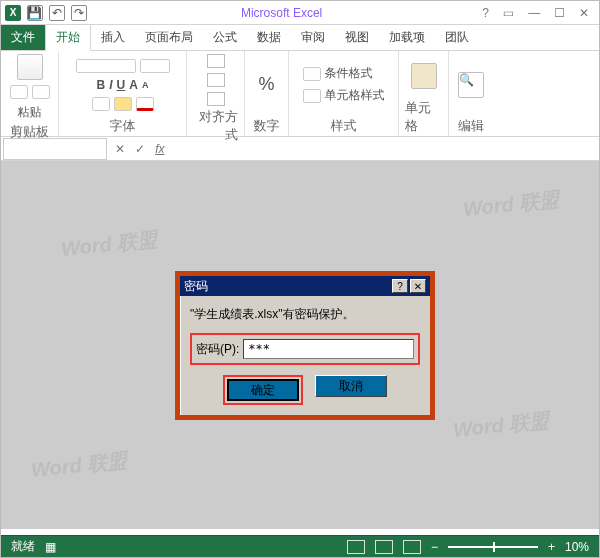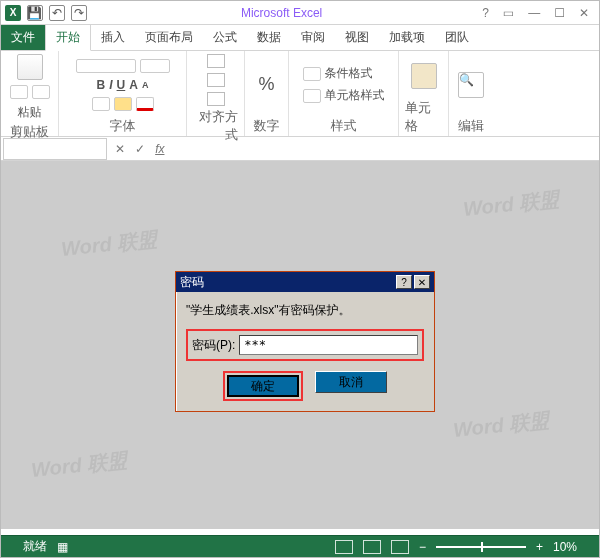--- a/index.html
+++ b/index.html
@@ -21,34 +21,34 @@
 .rgroup .row{display:flex;gap:4px;align-items:center;flex-wrap:wrap;max-width:120px;justify-content:center;}
 .rgroup .label{color:#666;font-size:13px;padding-top:2px;}
 .small{width:18px;height:14px;border:1px solid #ccc;border-radius:2px;}
 .line{display:flex;align-items:center;gap:4px;color:#777;font-size:11px;}
 .rtxt{color:#555;}
 .seg{width:18px;height:14px;border:1px solid #bbb;}
 .formula{height:24px;display:flex;align-items:center;border-bottom:1px solid #d4d4d4;background:#fff;}
 .namebox{width:104px;height:22px;border:1px solid #ccc;margin-left:2px;}
 .fxrow{display:flex;align-items:center;gap:10px;padding:0 8px;color:#777;}
 .workspace{background:#ccc;height:368px;position:relative;}
-.dlg{position:absolute;left:174px;top:110px;width:260px;background:#d4d0c8;border:1px solid #c2410c;box-shadow:1px 1px 0 #fff inset;}
+.dlg{position:absolute;left:174px;top:110px;width:260px;background:#d4d0c8;border:5px solid #c2410c;box-shadow:1px 1px 0 #fff inset;}
 .dlgTitle{background:#0a246a;color:#fff;height:20px;display:flex;align-items:center;justify-content:space-between;padding:0 4px;font-size:12px;}
 .dlgTitle .r{display:flex;gap:2px;}
 .dlgTitle .btn{width:16px;height:14px;background:#d4d0c8;border:1px solid #fff;border-right-color:#404040;border-bottom-color:#404040;color:#000;display:flex;align-items:center;justify-content:center;font-size:10px;}
 .dlgBody{padding:10px;}
 .dlgMsg{color:#000;margin-bottom:10px;}
 .pwRow{border:2px solid #e33;padding:4px;display:flex;align-items:center;gap:4px;margin-bottom:10px;}
 .pwRow label{color:#000;}
 .pwRow input{flex:1;height:20px;border:1px solid #808080;border-top-color:#404040;border-left-color:#404040;padding:0 4px;font-family:monospace;}
 .dlgBtns{display:flex;justify-content:center;gap:12px;}
 .okWrap{border:2px solid #e33;padding:2px;}
 .winBtn{width:72px;height:22px;background:#0369a1;border:1px solid #fff;border-right-color:#404040;border-bottom-color:#404040;display:flex;align-items:center;justify-content:center;}
 .okWrap .winBtn{border:2px solid #000;}
-.status{position:absolute;bottom:0;left:0;right:0;height:22px;background:#217346;color:#fff;display:flex;align-items:center;justify-content:space-between;padding:0 22px;border-top:1px solid #155c36;}
+.status{position:absolute;bottom:0;left:0;right:0;height:22px;background:#217346;color:#fff;display:flex;align-items:center;justify-content:space-between;padding:0 10px;border-top:1px solid #155c36;}
 .status .l{display:flex;gap:10px;align-items:center;}
 .status .r{display:flex;gap:10px;align-items:center;}
 .vbtn{width:18px;height:14px;border:1px solid #fff;opacity:.8;}
 .zoomline{width:90px;height:2px;background:#fff;position:relative;}
 .zoomline::before{content:"";position:absolute;left:50%;top:-4px;width:2px;height:10px;background:#fff;}
 .wm{position:absolute;color:#b0b0b0;font-style:italic;font-weight:bold;opacity:.5;pointer-events:none;font-size:20px;}
 </style>
 </head>
 <body>
 

